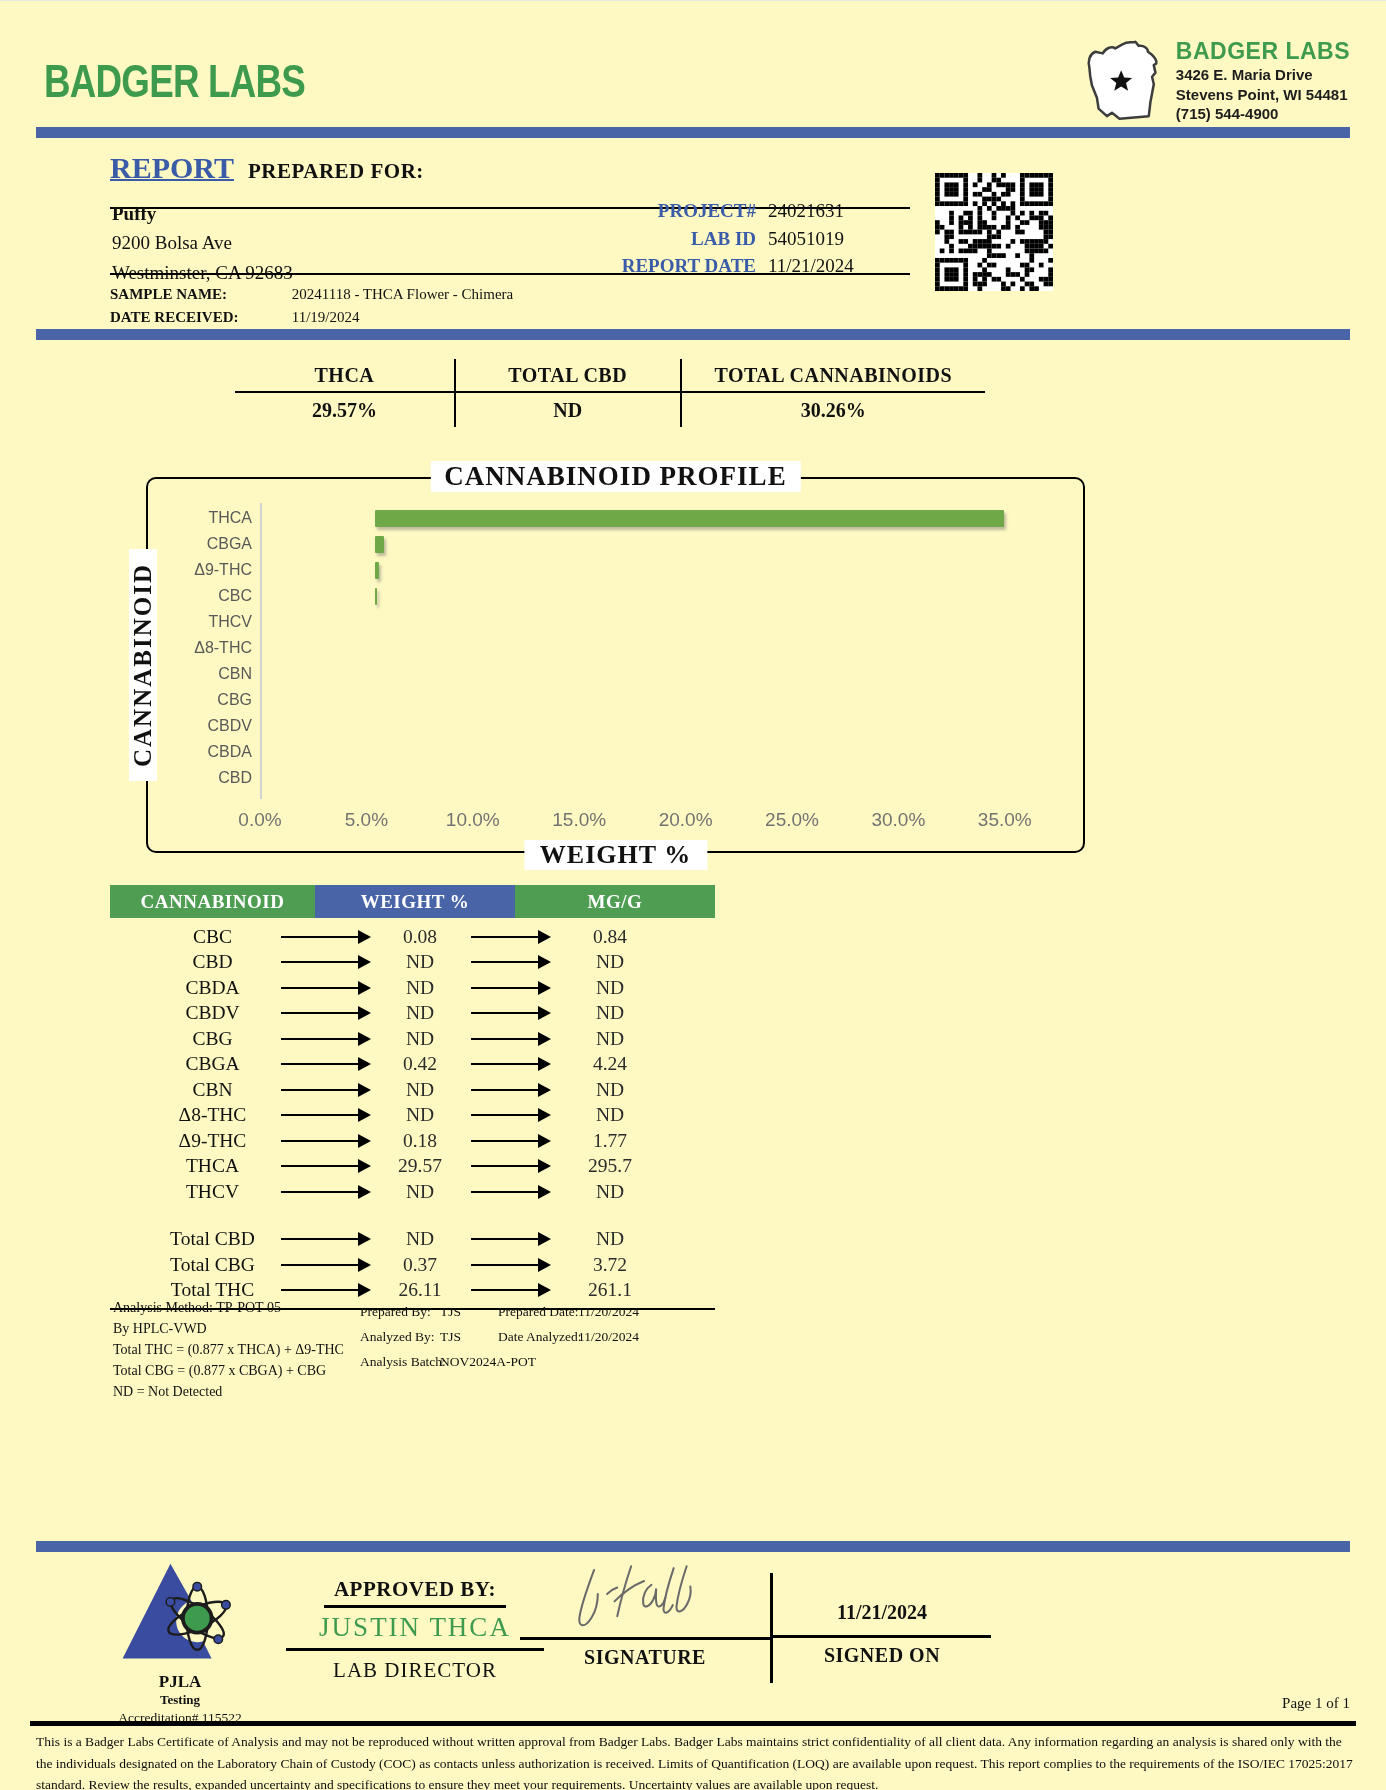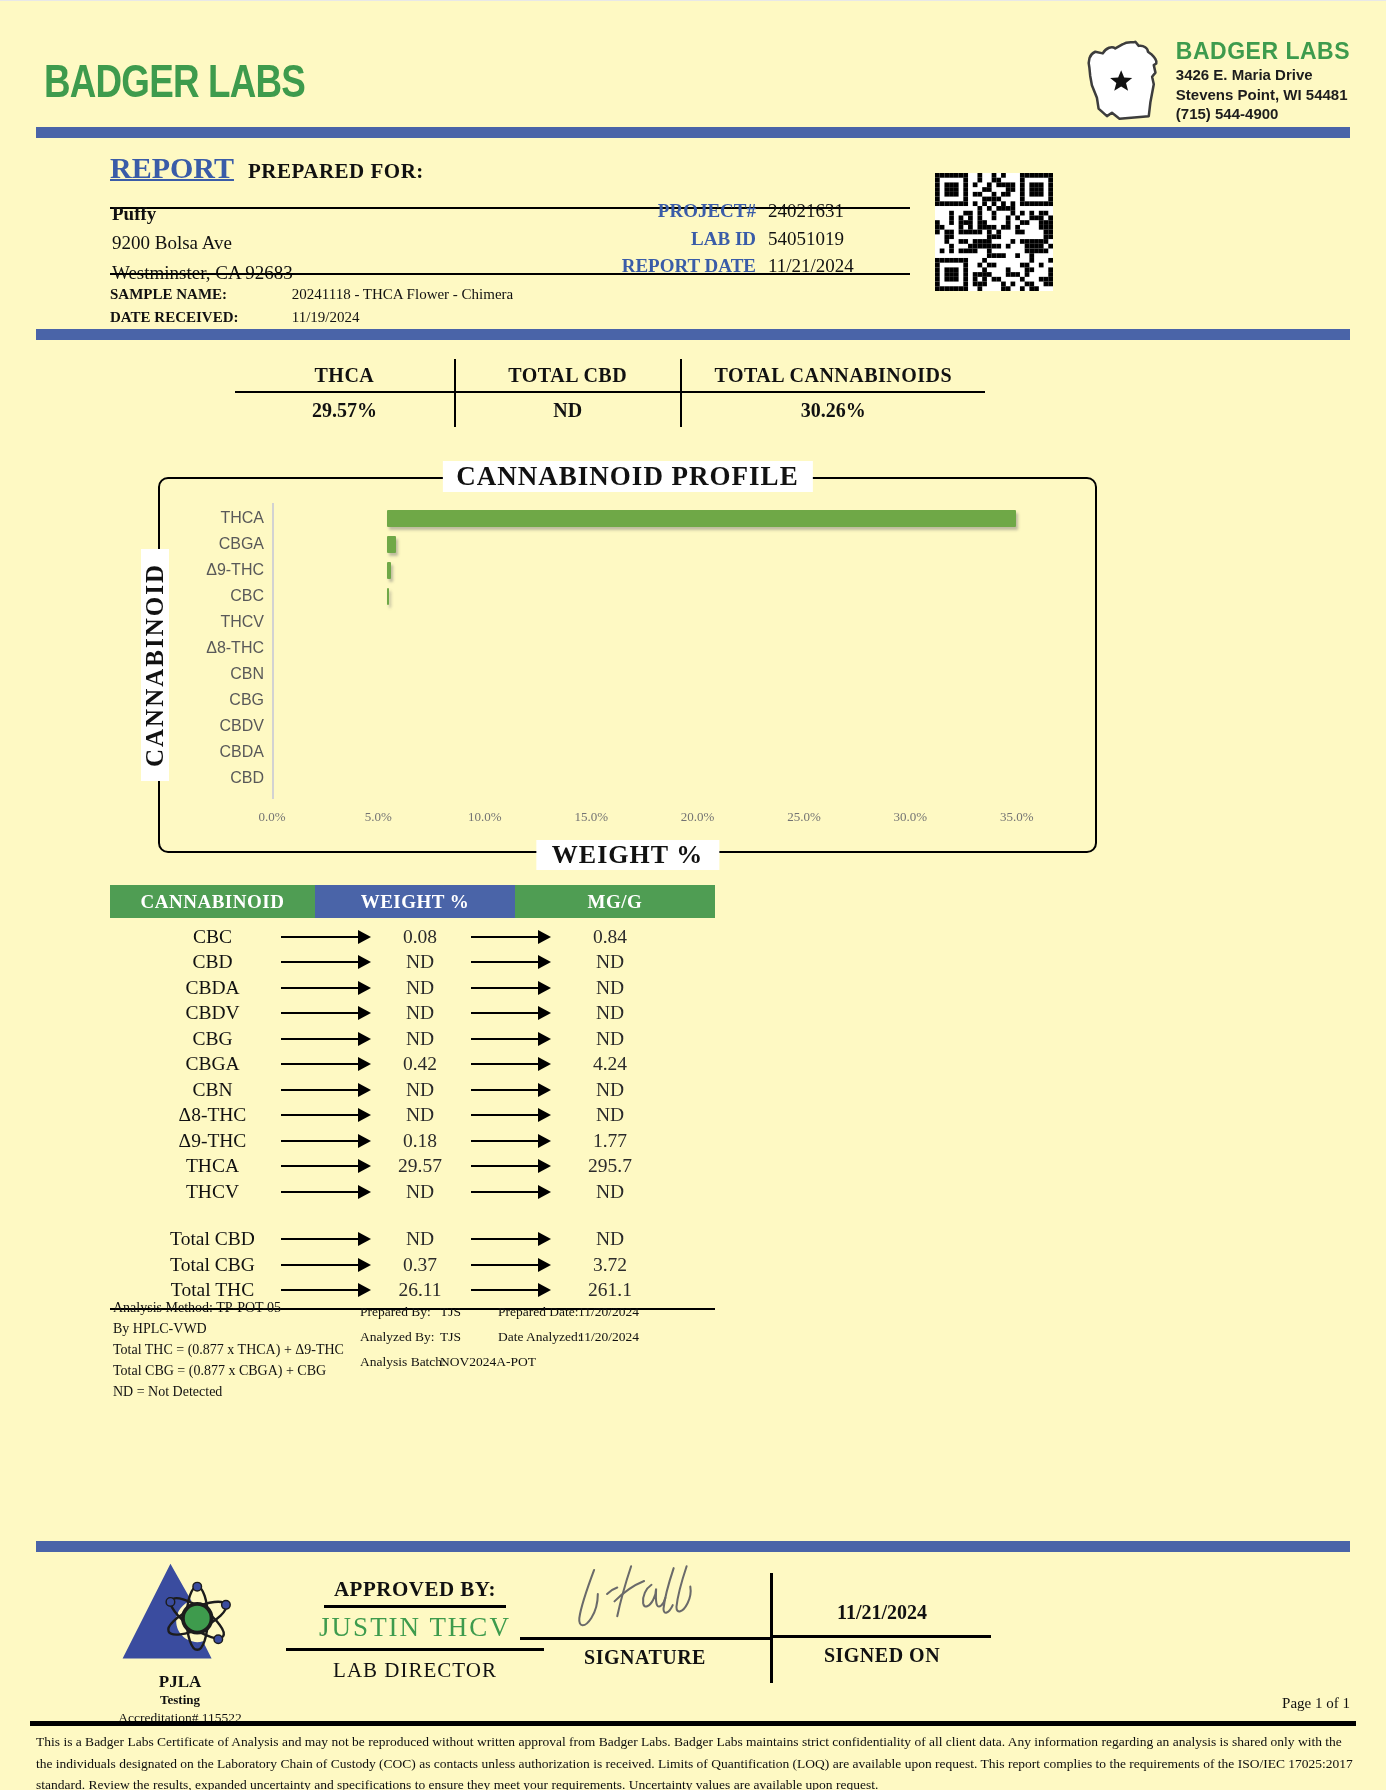--- a/index.html
+++ b/index.html
@@ -39,38 +39,38 @@
 
   
   .summary{position:absolute;top:358px;left:235px;width:750px;display:flex;}
   .sum-cell{display:flex;flex-direction:column;}
   .sum-cell + .sum-cell{border-left:2px solid #000;}
   .sum-label{height:32px;display:flex;align-items:center;justify-content:center;font-weight:700;
              font-size:20px;border-bottom:2px solid #000;letter-spacing:.5px;}
   .sum-value{height:34px;display:flex;align-items:center;justify-content:center;font-weight:700;font-size:20px;}
 
   
-  .chart-box{position:absolute;top:476px;left:158px;width:935px;height:372px;
+  .chart-box{position:absolute;top:476px;left:146px;width:935px;height:372px;
              border:2.5px solid #000;border-radius:10px;}
   .chart-title{position:absolute;top:-18px;left:50%;transform:translateX(-50%);background:#fff;
                padding:0 14px;font-weight:700;font-size:27px;letter-spacing:1px;white-space:nowrap;}
   .chart-ylabel{position:absolute;top:50%;left:-19px;transform:translateY(-50%) rotate(180deg);
                 writing-mode:vertical-rl;background:#fff;padding:14px 0;font-weight:700;font-size:25px;
                 letter-spacing:2px;white-space:nowrap;}
   .chart-xlabel{position:absolute;bottom:-19px;left:50%;transform:translateX(-50%);background:#fff;
                 padding:0 16px;font-weight:700;font-size:26px;letter-spacing:1px;white-space:nowrap;}
   .chart-plot{position:absolute;top:26px;left:0;right:6px;}
   .axisline{position:absolute;left:112px;top:24px;height:296px;width:2px;background:#d2d2d2;}
   .crow{display:flex;align-items:center;height:26px;}
   .clabel{width:104px;text-align:right;font-family:"Liberation Sans",sans-serif;font-size:16px;
           color:#595959;padding-right:9px;flex:none;}
   .cbar{height:17px;margin-left:114px;background:#6FA847;border-radius:1px;
         box-shadow:2px 3px 3px rgba(110,110,110,.45);}
   .ticks{position:absolute;top:330px;left:0;width:100%;height:20px;
-         font-family:Liberation Serif, serif;font-size:13px;color:#737373;}
+         font-family:Liberation Sans, sans-serif;font-size:19px;color:#737373;}
   .tick{position:absolute;transform:translateX(-50%);white-space:nowrap;}
 
   
   .dtable{position:absolute;top:884px;left:110px;width:605px;}
   .dt-head{display:flex;height:33px;font-weight:700;color:#fff;font-size:19px;letter-spacing:.5px;}
   .dt-head div{display:flex;align-items:center;justify-content:center;}
   .dt-h1{width:205px;background:#4F9D53;}
   .dt-h2{width:200px;background:#4A64A8;}
   .dt-h3{width:200px;background:#4F9D53;}
   .dt-body{padding-top:6px;}
@@ -768,21 +768,21 @@
       <circle cx="88" cy="31" r="4.5" fill="#3A4C9F" stroke="#1c1c1c" stroke-width="1.5"></circle>
       <circle cx="110" cy="86" r="4.5" fill="#3A4C9F" stroke="#1c1c1c" stroke-width="1.5"></circle>
     </svg>
     <div class="pjla-name">PJLA</div>
     <div class="pjla-sub">Testing</div>
     <div class="pjla-acc">Accreditation# 115522</div>
   </div>
 
   <div class="approved">
     <div><span class="app-label">APPROVED BY:</span></div>
-    <div class="app-name">JUSTIN THCV</div>
+    <div class="app-name">JUSTIN THCA</div>
     <div class="app-role">LAB DIRECTOR</div>
   </div>
 
   <div class="sig-block">
     <svg width="180" height="74" viewBox="0 0 170 80" fill="none" stroke="#6a6a6a" stroke-width="2.2" stroke-linecap="round">
       <path d="M30,14 C24,30 16,52 14,66 C13,76 20,77 27,66 C32,58 34,48 34,40"></path>
       <path d="M44,40 C48,36 52,34 55,33"></path>
       <path d="M70,10 C64,28 58,50 55,64"></path>
       <path d="M52,48 C62,38 74,30 84,26"></path>
       <path d="M92,30 C86,34 82,42 83,50 C84,56 90,54 94,46 C96,42 97,38 97,34 C97,40 96,48 98,52 C100,56 105,52 107,44"></path>

